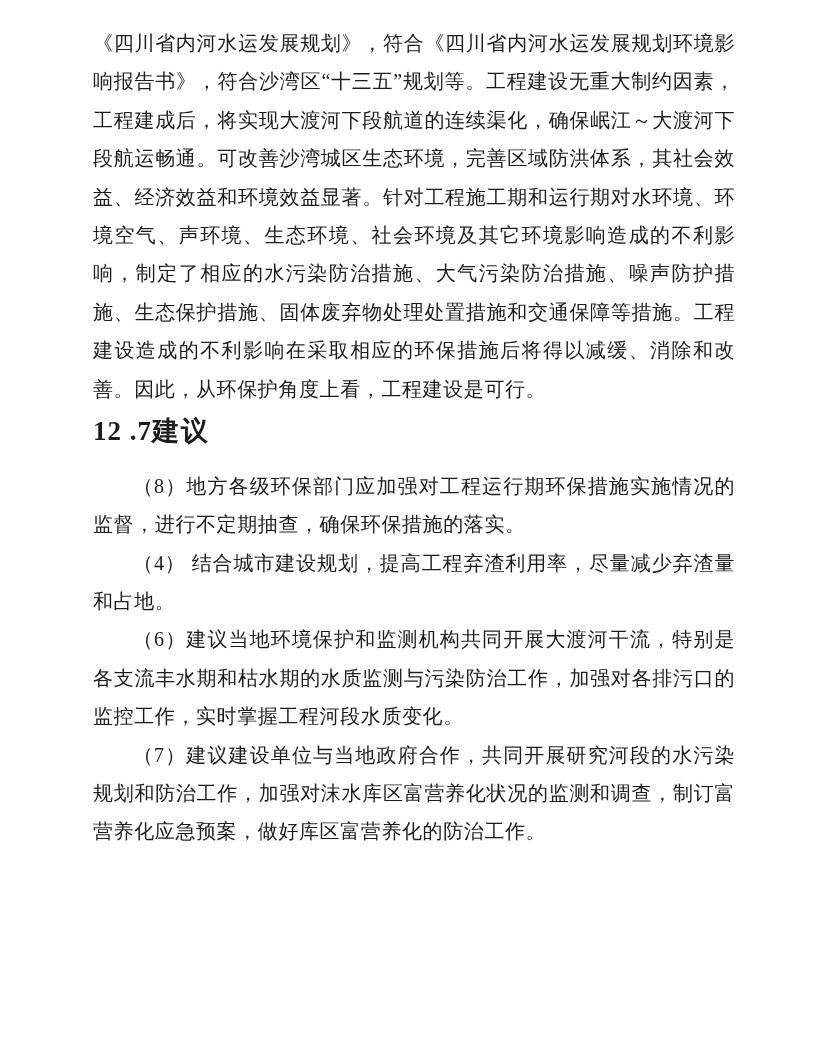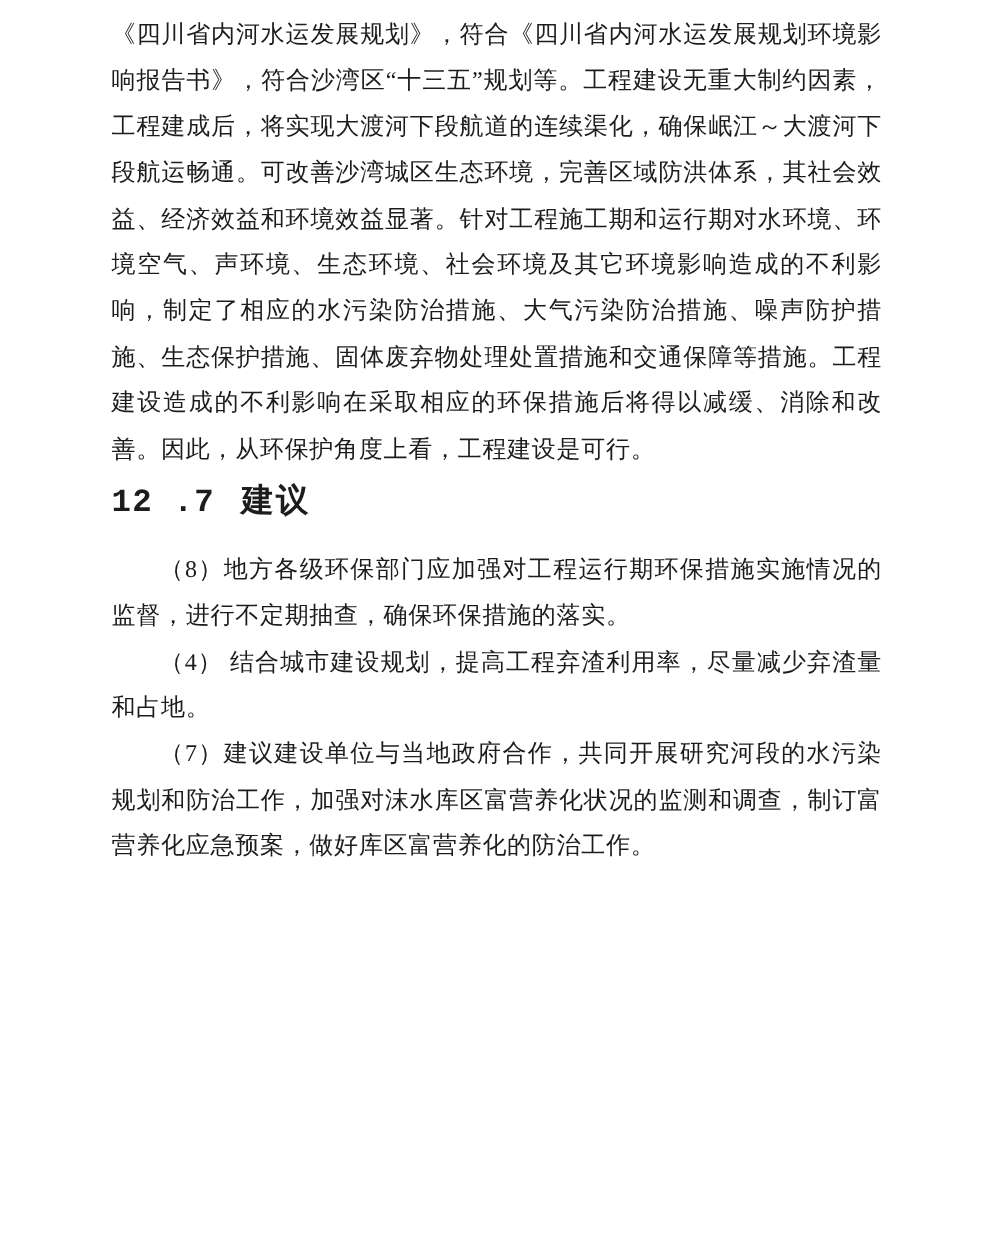--- a/index.html
+++ b/index.html
@@ -9,21 +9,21 @@
   }
   .page {
     position: relative;
     width: 764px;
     height: 1040px;
     margin: 0 auto;
     background: #ffffff;
     color: #1c1c1c;
     font-family: "Liberation Serif", "DejaVu Serif", serif;
     box-sizing: border-box;
-    padding: 10px 61px 0 61px;
+    padding: 24px 61px 0 61px;
     overflow: hidden;
   }
   .body-para {
     margin: 0;
     font-size: 20px;
     line-height: 38.4px;
     letter-spacing: 0.6px;
     text-align: justify;
     text-justify: inter-ideograph;
     word-break: break-all;
@@ -34,22 +34,21 @@
   .heading {
     margin: 7px 0 18px 0;
     font-size: 27px;
     line-height: 33.75px;
     font-weight: bold;
     letter-spacing: 0;
     display: flex;
     align-items: baseline;
   }
   .heading .h-num {
-    font-family: Liberation Mono, monospace;
-    margin-right: 22px;
+    font-family: Liberation Serif, serif;
     letter-spacing: 1px;
   }
   .heading .h-title {
     letter-spacing: 2px;
     text-align: center;
   }
 </style>
 </head>
 <body>
 
@@ -62,16 +61,17 @@
     <span class="h-title">建议</span>
   </h2>
 
   <p class="body-para indent">（8）地方各级环保部门应加强对工程运行期环保措施实施情况的监督，进行不定期抽查，确保环保措施的落实。</p>
 
 
 
   <p class="body-para indent">（4） 结合城市建设规划，提高工程弃渣利用率，尽量减少弃渣量和占地。</p>
 
 
+  <p class="body-para indent">（6）建议当地环境保护和监测机构共同开展大渡河干流，特别是各支流丰水期和枯水期的水质监测与污染防治工作，加强对各排污口的监控工作，实时掌握工程河段水质变化。</p>
 
   <p class="body-para indent">（7）建议建设单位与当地政府合作，共同开展研究河段的水污染规划和防治工作，加强对沫水库区富营养化状况的监测和调查，制订富营养化应急预案，做好库区富营养化的防治工作。</p>
 
 </div>
 
 </body></html>

